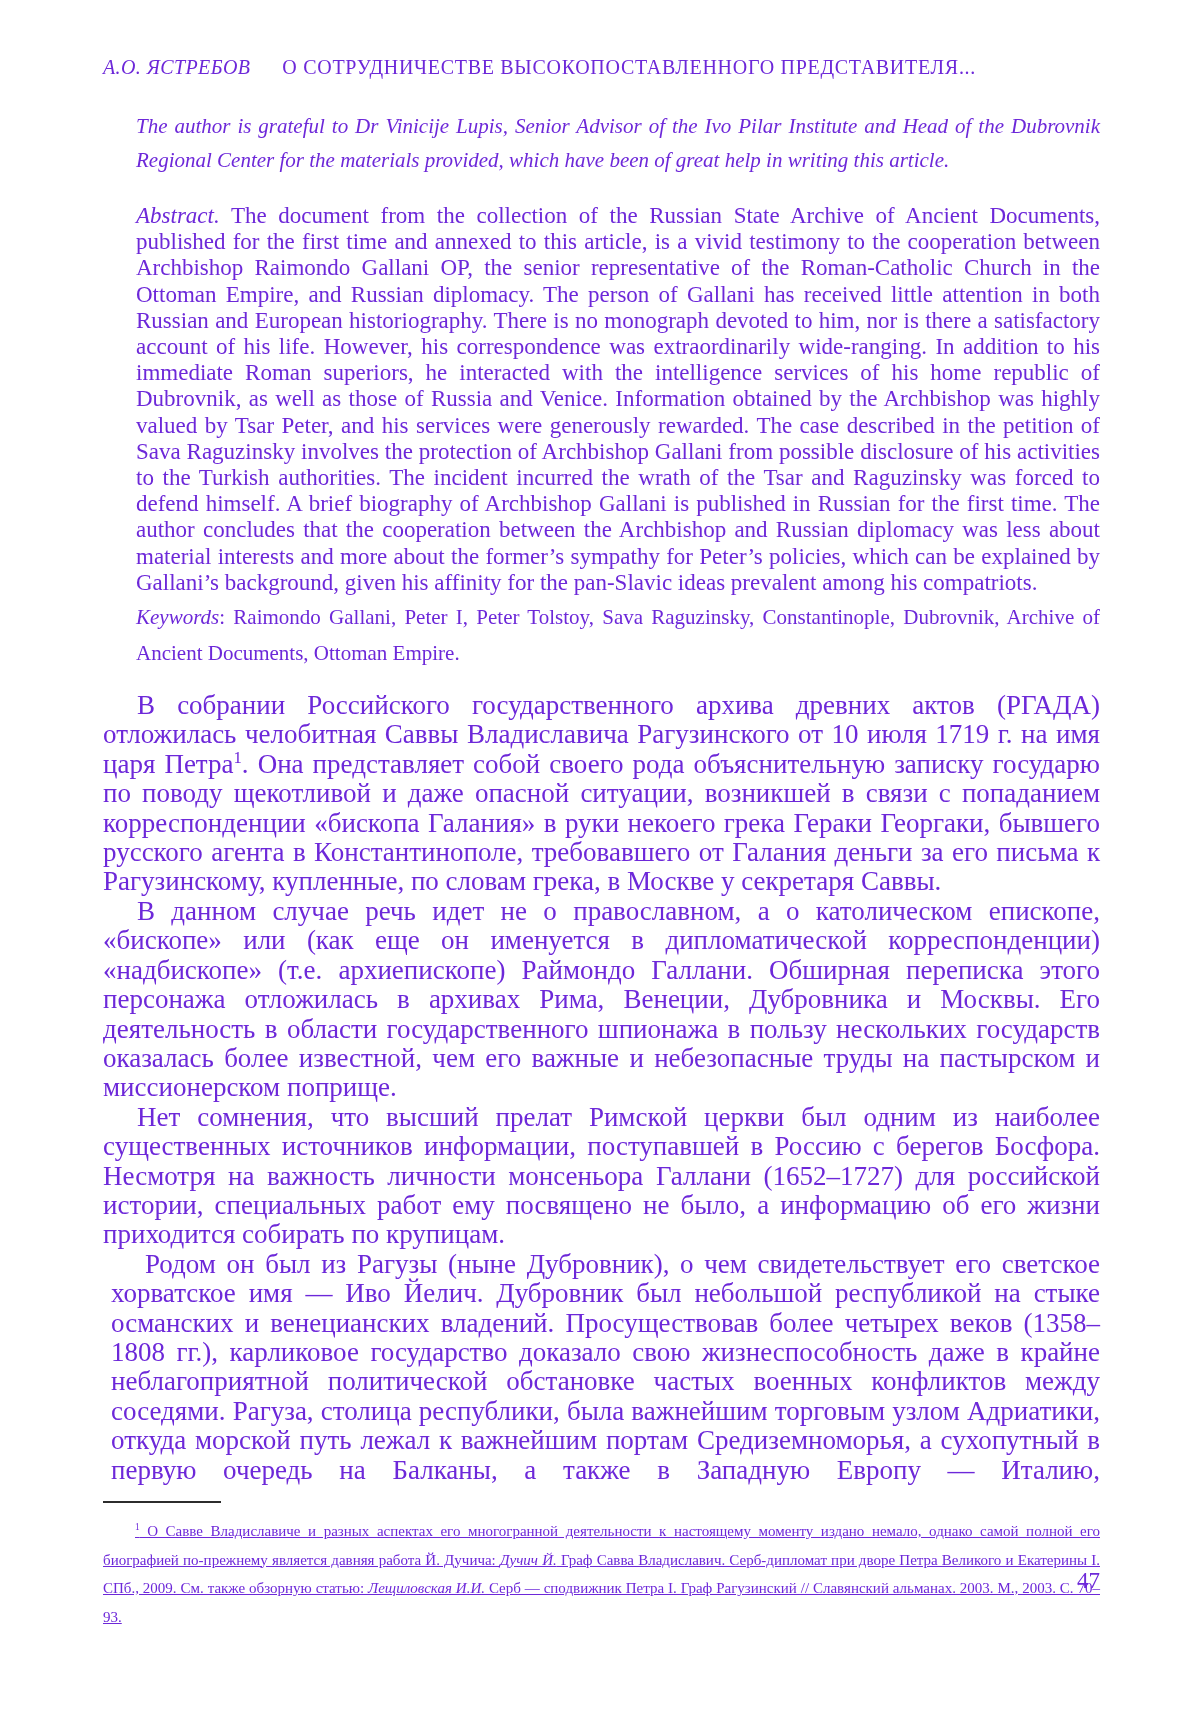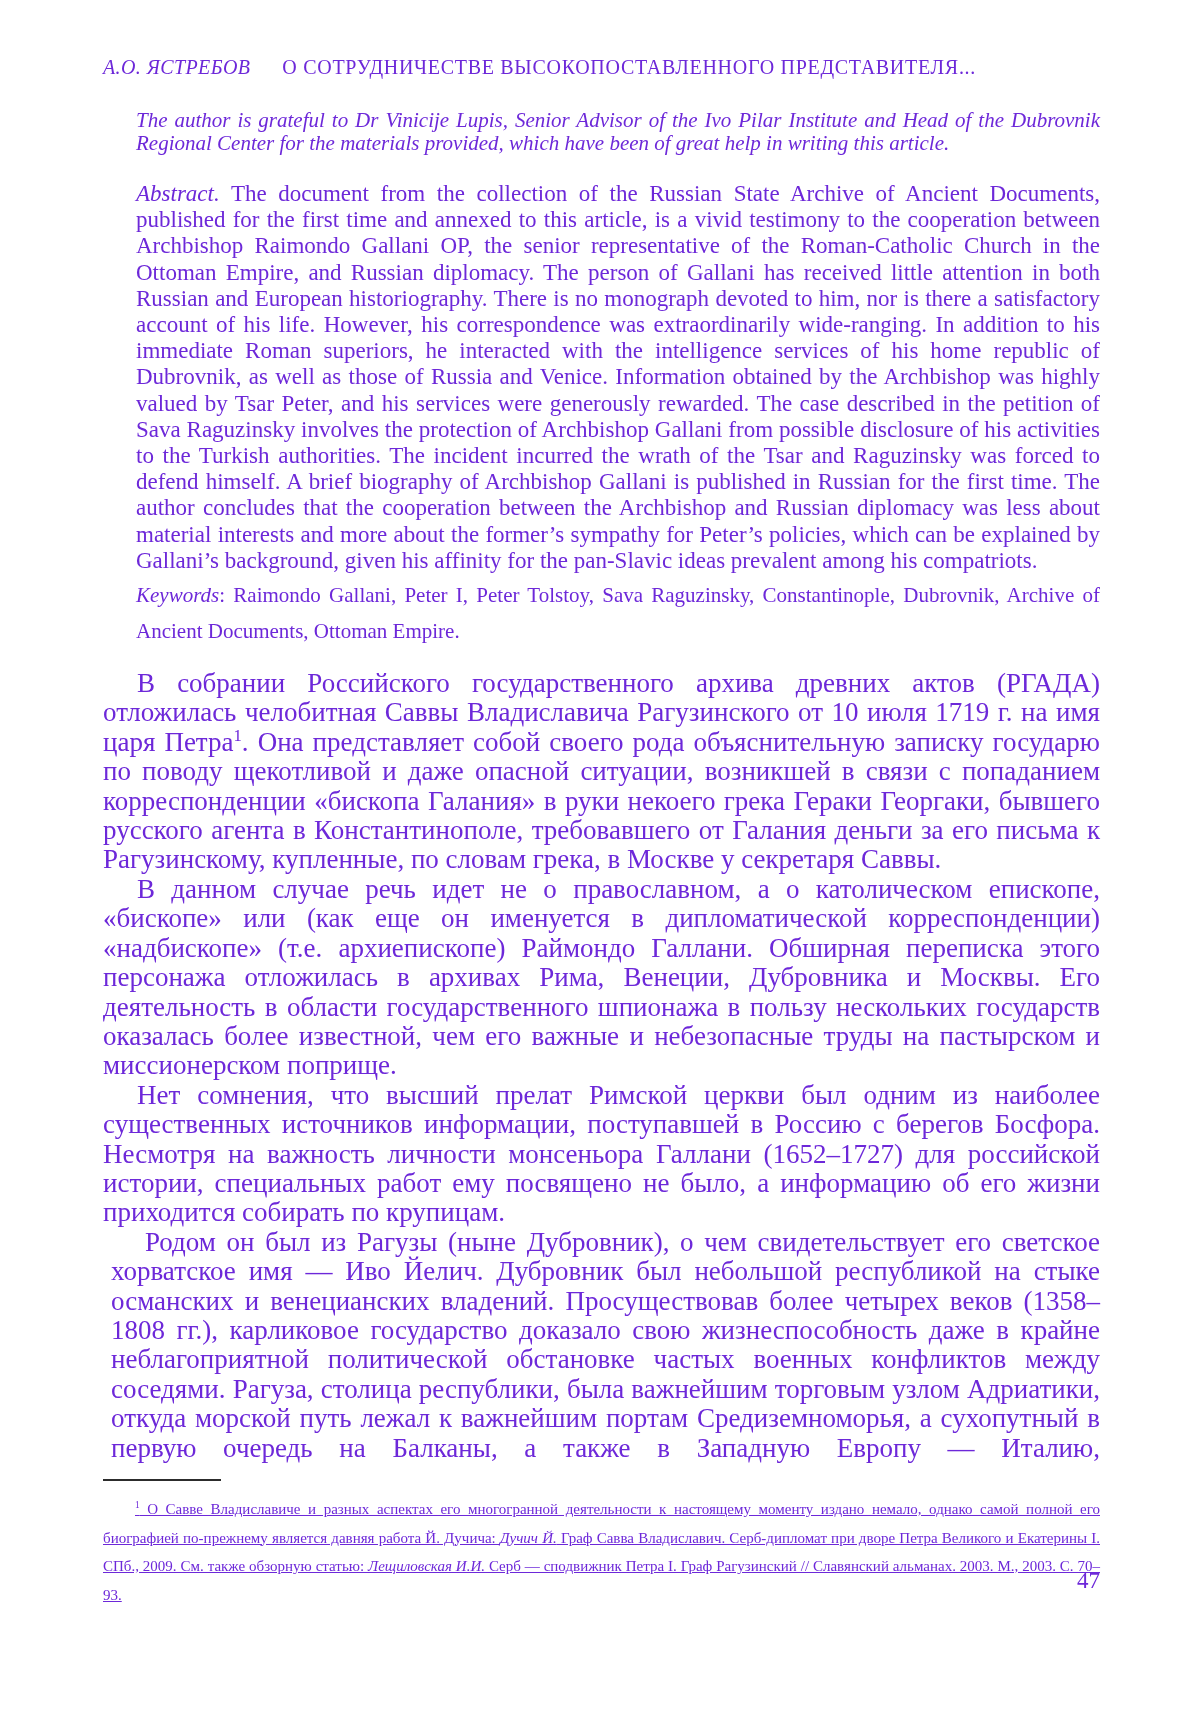--- a/index.html
+++ b/index.html
@@ -31,21 +31,21 @@
   }
   .rh-title {
     margin-left: 32px;
     letter-spacing: 0.7px;
   }
   
   .ack {
     margin: 30px 0 0 33px;
     font-style: italic;
     font-size: 21px;
-    line-height: 23px;
+    line-height: 34px;
     text-align: justify;
     hyphens: auto;
   }
   .abstract {
     margin: 26px 0 0 33px;
     font-size: 23px;
     line-height: 26.2px;
     text-align: justify;
     hyphens: auto;
   }

